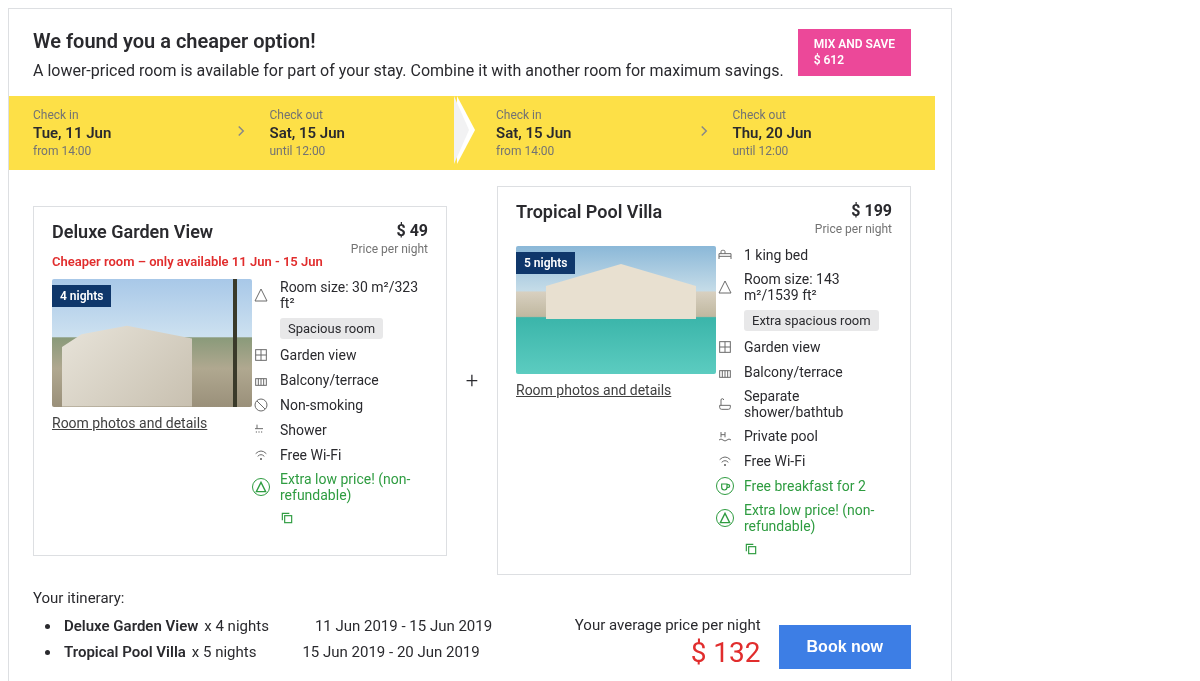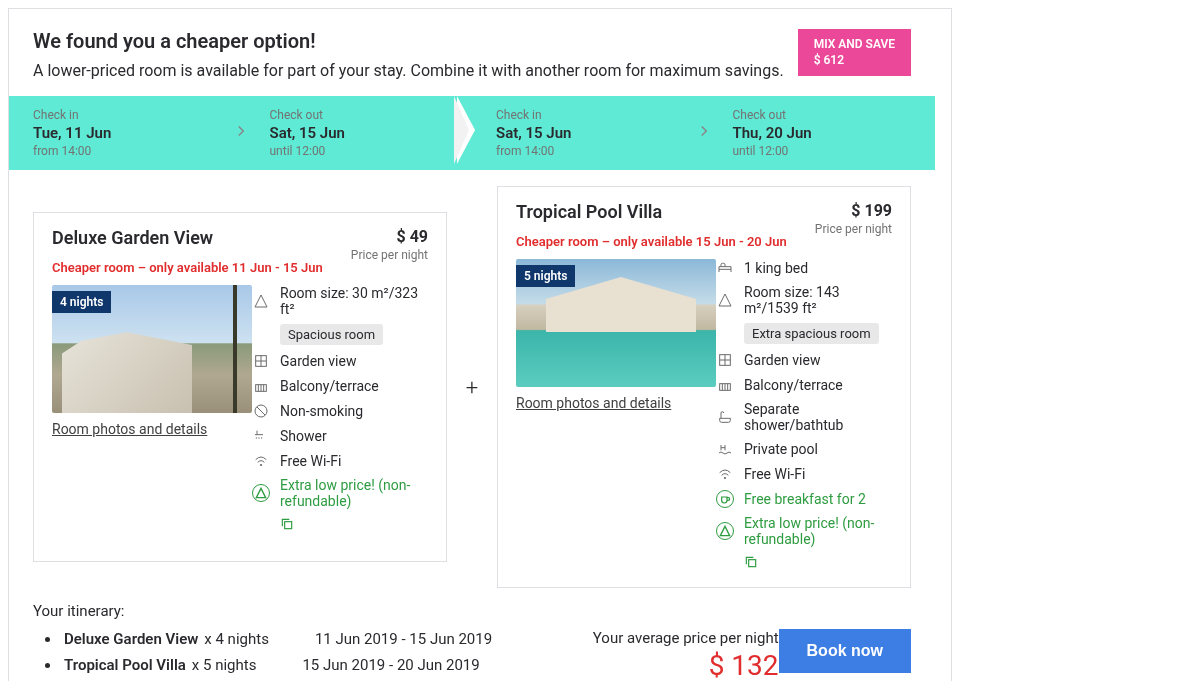--- a/index.html
+++ b/index.html
@@ -2,21 +2,21 @@
 <html><head>
 <meta charset="utf-8">
 <style>
 * { box-sizing: border-box; margin: 0; padding: 0; }
 body { font-family: -apple-system, BlinkMacSystemFont, "Segoe UI", Roboto, Helvetica, Arial, sans-serif; background: #fff; color: #2a2a2e; }
 .card { border: 1px solid #dddfe2; margin: 8px; width: 944px; padding: 0 16px 20px 0; }
 .header { padding: 20px 24px 16px; display: flex; justify-content: space-between; align-items: flex-start; }
 .header-text h2 { font-size: 20px; font-weight: 600; margin-bottom: 8px; }
 .header-text p { font-size: 16px; color: #2a2a2e; }
 .mix-save { background: #ec4899; color: #fff; text-align: left; padding: 8px 16px; font-weight: 600; font-size: 12px; line-height: 1.3; }
-.timeline { display: flex; background: #5eead4; position: relative; }
+.timeline { display: flex; background: #fde047; position: relative; }
 .timeline-seg { flex: 1; display: flex; align-items: center; position: relative; padding: 12px 24px; }
 .timeline-seg.right { border-left: 0; }
 .date-block { flex: 1; }
 .date-block .lbl { font-size: 12px; color: #737373; margin-bottom: 2px; }
 .date-block .date { font-size: 15px; font-weight: 600; color: #2a2a2e; }
 .date-block .time { font-size: 12px; color: #737373; margin-top: 2px; }
 .chevron { color: #888; padding: 0 20px; }
 .notch { position: absolute; left: 50%; top: 0; bottom: 0; width: 30px; }
 .notch::before, .notch::after { content: ""; position: absolute; left: -15px; width: 0; height: 0; border-style: solid; }
 .notch::before { top: 0; border-width: 34px 0 34px 18px; border-color: transparent transparent transparent #fff; }
@@ -41,21 +41,21 @@
 .ico { width: 18px; height: 18px; flex: 0 0 18px; display: inline-flex; align-items: center; justify-content: center; color: #6b6b6b; }
 .ico.green { color: #2e9c40; border: 1.5px solid #2e9c40; border-radius: 50%; }
 .ico svg { width: 16px; height: 16px; }
 .tag { background: #e8e8e9; color: #2a2a2e; font-size: 13px; padding: 3px 8px; border-radius: 3px; display: inline-block; }
 .footer { display: flex; justify-content: space-between; padding: 14px 24px 0; align-items: flex-end; }
 .itin h3 { font-size: 15px; font-weight: 400; margin-bottom: 10px; }
 .itin-row { display: flex; align-items: center; gap: 6px; margin-bottom: 8px; font-size: 15px; }
 .itin-row .dot { width: 5px; height: 5px; background: #2a2a2e; border-radius: 50%; margin: 0 8px 0 12px; }
 .itin-row .nm { font-weight: 600; }
 .itin-row .dates { margin-left: 40px; color: #2a2a2e; }
-.book-area { display: flex; align-items: flex-start; }
+.book-area { display: flex; align-items: flex-end; gap: 18px; }
 .avg { text-align: right; }
 .avg .lbl { font-size: 15px; }
 .avg .amt { color: #e12d2d; font-size: 28px; font-weight: 400; margin-top: 2px; }
 .book-btn { background: #3d7ee5; color: #fff; border: none; border-radius: 0; padding: 0 28px; height: 44px; font-size: 16px; font-weight: 600; cursor: pointer; }
 .copy-ico { margin-left: 28px; margin-top: 2px; color: #2e9c40; }
 
 
 .photo1 { background: linear-gradient(to bottom, #a8c8e8 0%, #cde1f0 45%, #8a9a7a 46%, #b0a890 70%, #9a907a 100%); position: relative; }
 .photo1::before { content:""; position:absolute; left:10px; bottom:0; width:130px; height:85px; background: linear-gradient(135deg,#e8e4da,#c8c0b0); clip-path: polygon(0 100%, 0 30%, 15% 15%, 50% 5%, 100% 20%, 100% 100%); }
 .photo1::after { content:""; position:absolute; right:15px; top:0; width:4px; height:100%; background:#3a3a2a; box-shadow: 20px 0 0 #3a3a2a, 40px 0 0 #3a3a2a; }
@@ -207,21 +207,20 @@
         </div>
       </div>
     </div>
 
     <div class="plus">+</div>
 
     <div class="room-card">
       <div class="room-top">
         <div>
           <div class="room-title">Tropical Pool Villa</div>
-          <div class="cheaper">Cheaper room – only available 15 Jun - 20 Jun</div>
         </div>
         <div class="price">
           <div class="amt">$ 199</div>
           <div class="per">Price per night</div>
         </div>
       </div>
       <div class="room-body">
         <div class="photo-col">
           <div class="photo photo2">
             <span class="badge">5 nights</span>

